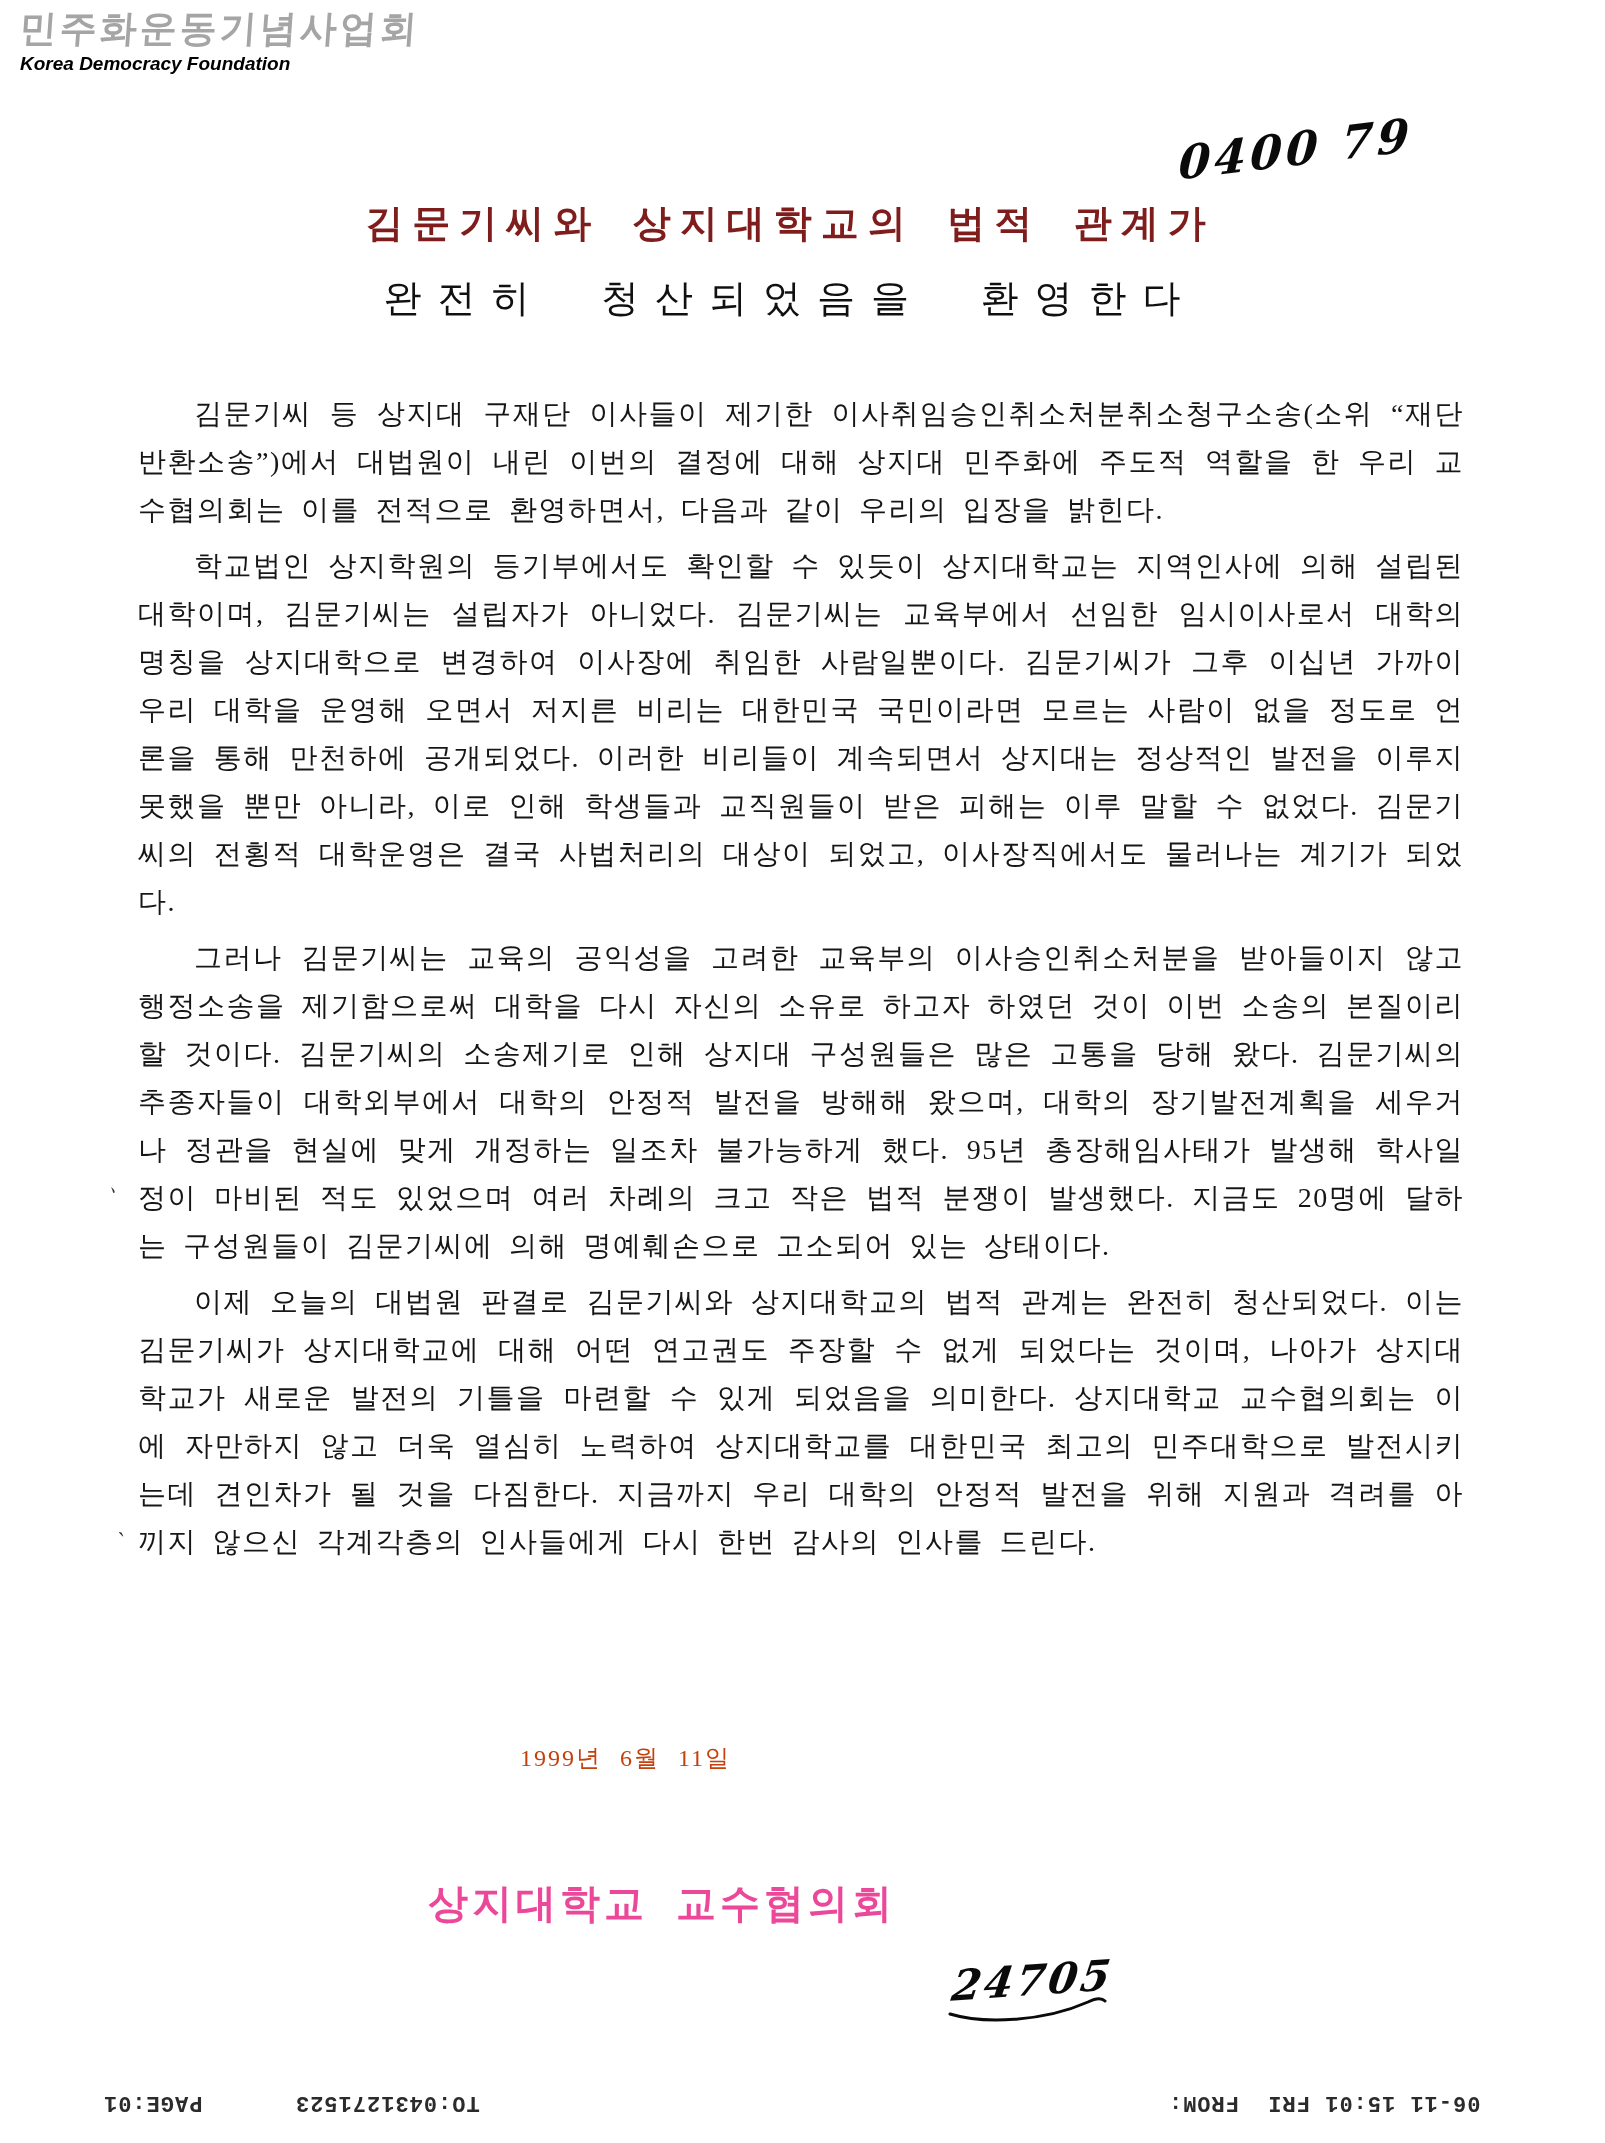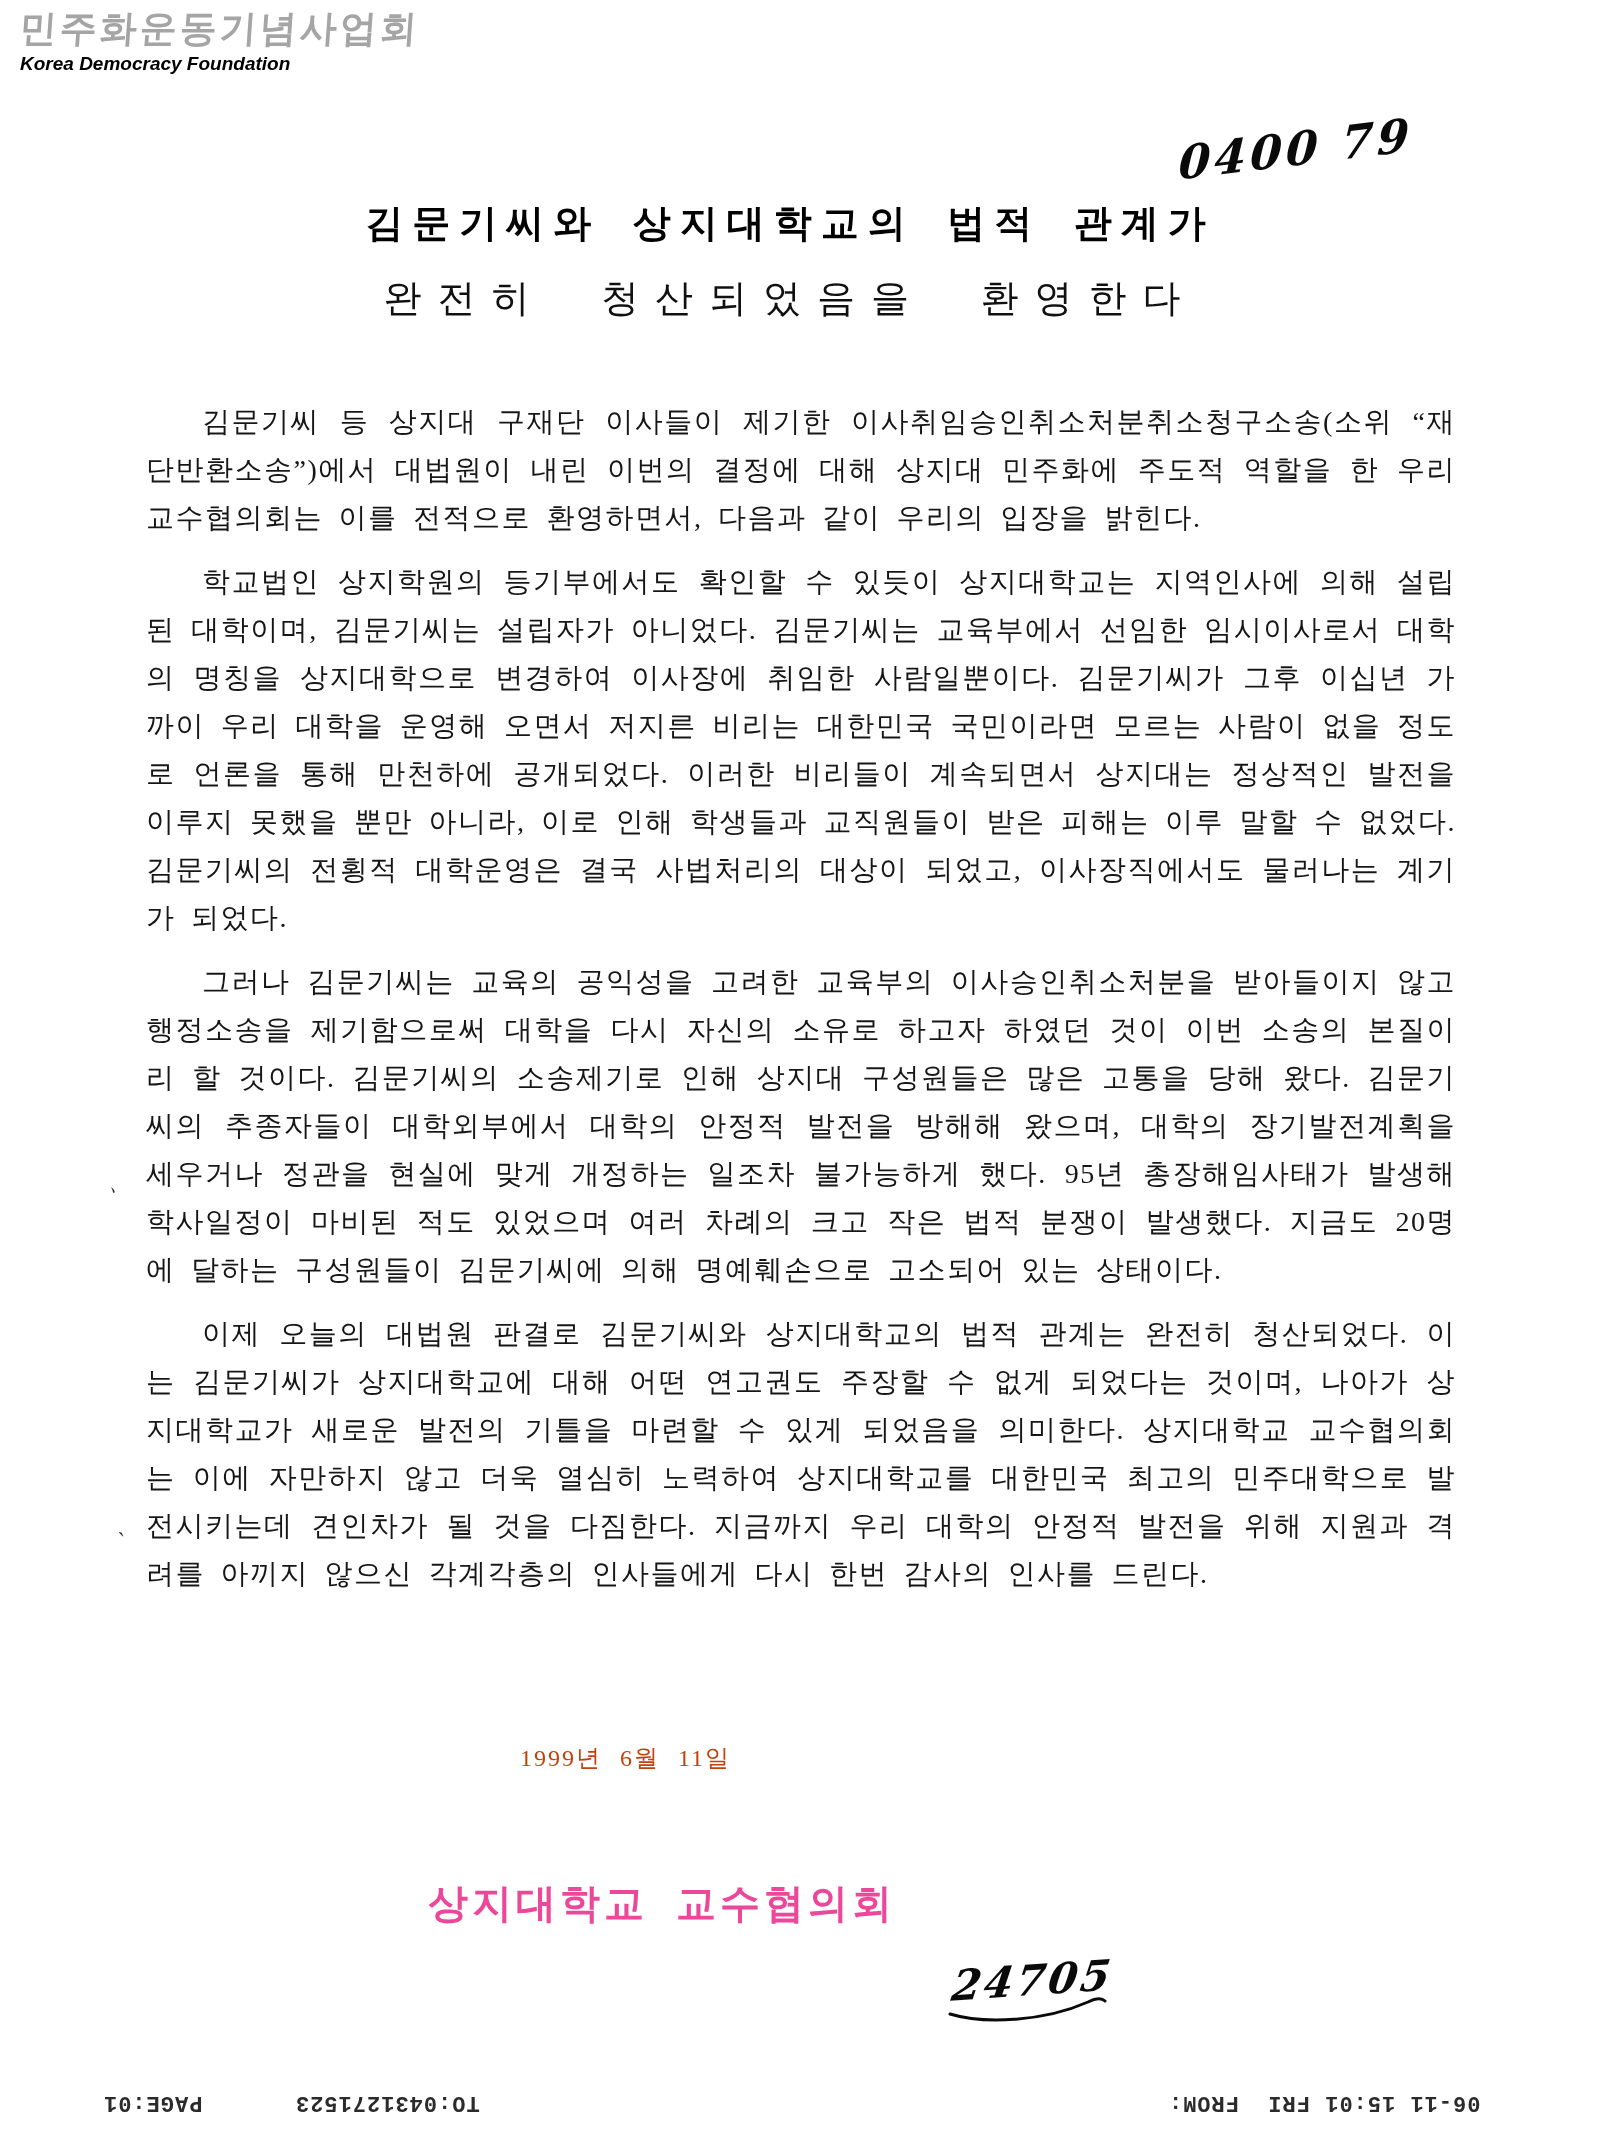--- a/index.html
+++ b/index.html
@@ -81,40 +81,40 @@
     left: 0;
     top: 198px;
     width: 1580px;
     text-align: center;
   }
   .title-line1 {
     font-size: 38px;
     font-weight: bold;
     letter-spacing: 9px;
     word-spacing: 14px;
-    color: #000000;
+    color: #7f1d1d;
   }
   .title-line2 {
     margin-top: 24px;
     font-size: 38px;
     font-weight: normal;
     letter-spacing: 16px;
     word-spacing: 30px;
     color: #101010;
   }
 
   
   .body-block {
     position: absolute;
     left: 130px;
     top: 382px;
     width: 1342px;
   }
   .body-block p {
-    margin: 16px;
+    margin: 8px;
     font-size: 28px;
     line-height: 48px;
     letter-spacing: 1.5px;
     word-spacing: 7px;
     text-align: justify;
     text-indent: 56px;
     color: #161616;
   }
 
   

